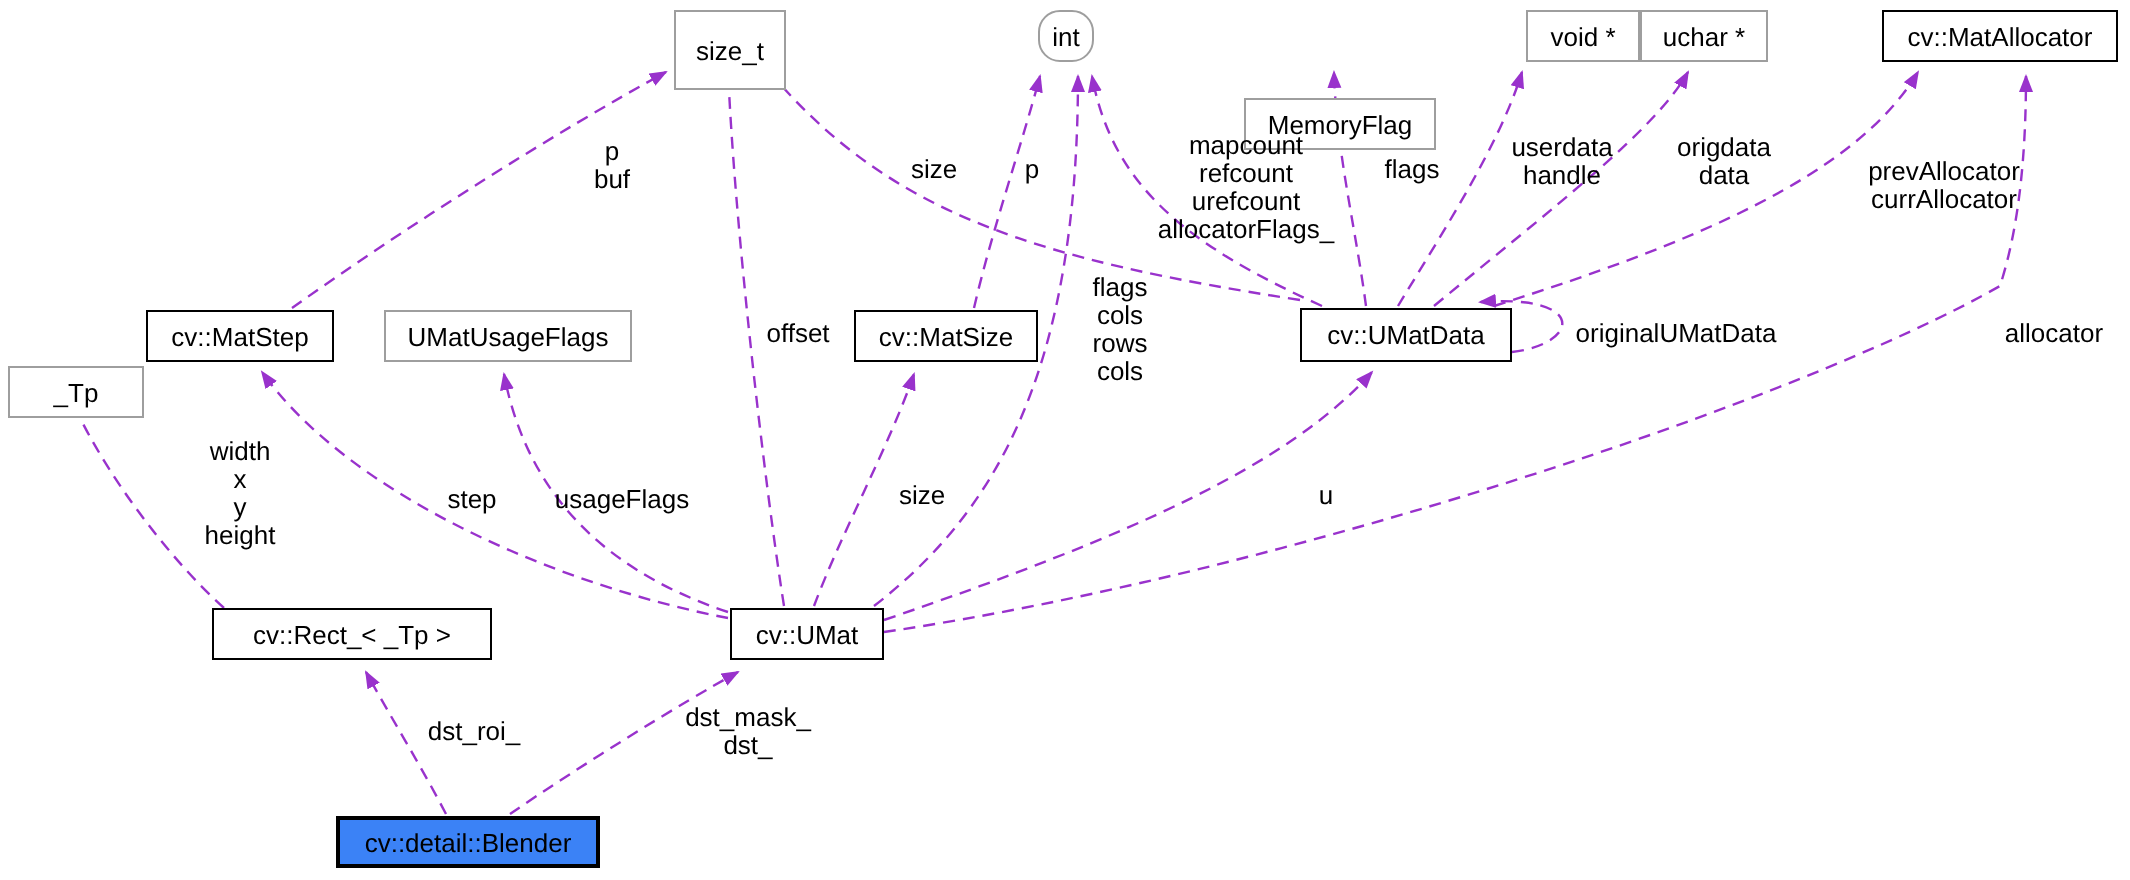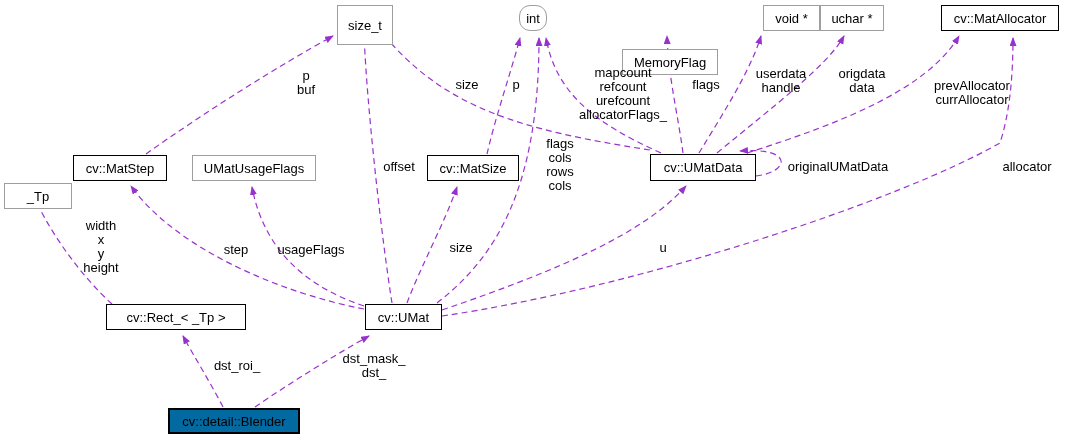--- a/index.html
+++ b/index.html
@@ -4,21 +4,21 @@
 <style>
   html,body{margin:0;padding:0;background:#ffffff;}
   #diagram{position:relative;width:1065px;height:440px;background:#ffffff;overflow:hidden;
            font-family:"Liberation Sans",sans-serif;}
   #edge-layer{position:absolute;left:0;top:0;width:1065px;height:440px;}
   .node{position:absolute;display:flex;align-items:center;justify-content:center;
         box-sizing:border-box;background:#ffffff;color:#000;
         font-size:13px;white-space:nowrap;}
   .node.plain{border:1px solid #9e9e9e;}
   .node.linked{border:1px solid #000000;}
-  .node.main{border:2px solid #000000;background:#0369a1;}
+  .node.main{border:2px solid #000000;background:#3b82f6;}
   .edge-label{position:absolute;transform:translateX(-50%);text-align:center;
         color:#000;font-size:13px;line-height:14px;white-space:nowrap;}
   .edge-path{fill:none;stroke-width:1.2px;stroke-dasharray:6,4;}
 </style>
 </head>
 <body>
 
 <div id="diagram">
   <svg id="edge-layer" width="1065" height="440" viewBox="0 0 1065 440" xmlns="http://www.w3.org/2000/svg">
     <defs>
@@ -113,21 +113,21 @@
       </div>
       <div class="edge-label" style="left: 461px; top: 241px;">
         <div>size</div>
       </div>
       <div class="edge-label" style="left: 236px; top: 243px;">
         <div>step</div>
       </div>
       <div class="edge-label" style="left: 311px; top: 243px;">
         <div>usageFlags</div>
       </div>
-      <div class="edge-label" style="left: 101px; top: 219px;">
+      <div class="edge-label" style="left: 120px; top: 219px;">
         <div>width</div>
         <div>x</div>
         <div>y</div>
         <div>height</div>
       </div>
       <div class="edge-label" style="left: 237px; top: 359px;">
         <div>dst_roi_</div>
       </div>
       <div class="edge-label" style="left: 374px; top: 352px;">
         <div>dst_mask_</div>

